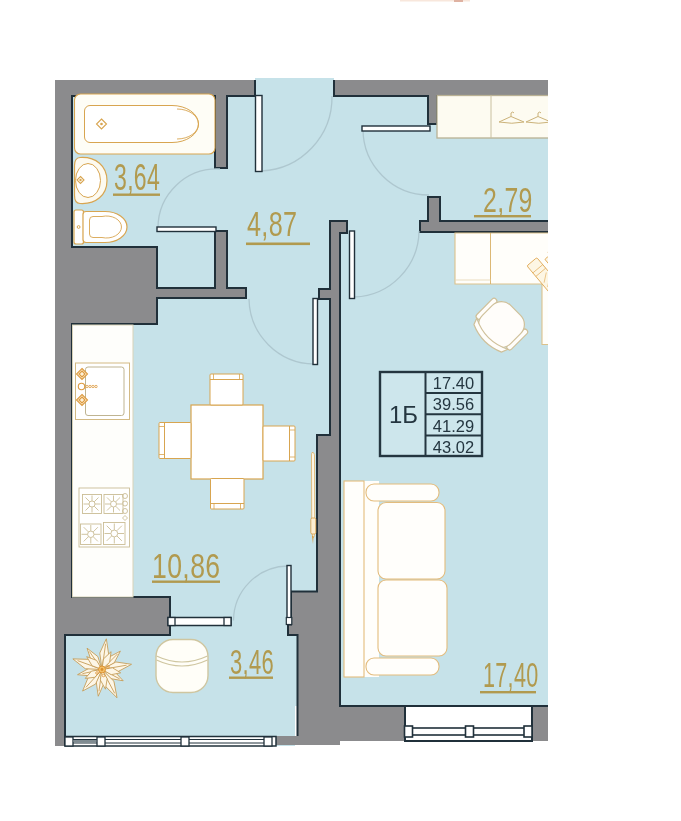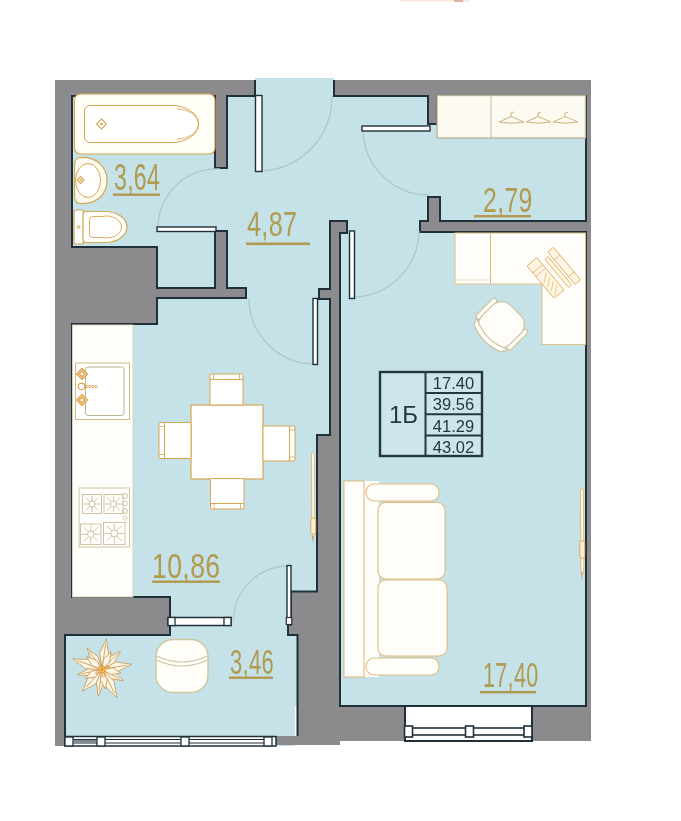--- a/index.html
+++ b/index.html
@@ -1,16 +1,16 @@
 <!DOCTYPE html>
 <html><head>
 <meta charset="utf-8">
 <style>
   html,body{margin:0;padding:0;background:#ffffff;}
-  #page{width:591px;height:821px;position:relative;background:#ffffff;overflow:hidden;}
+  #page{width:548px;height:821px;position:relative;background:#ffffff;overflow:hidden;}
   svg{display:block;}
   text{font-family:"Liberation Sans", sans-serif;}
 </style>
 </head>
 <body>
 <div id="page">
 <svg width="681" height="821" viewBox="0 0 681 821">
 
 <rect x="0" y="0" width="681" height="821" fill="#ffffff"></rect>
 

